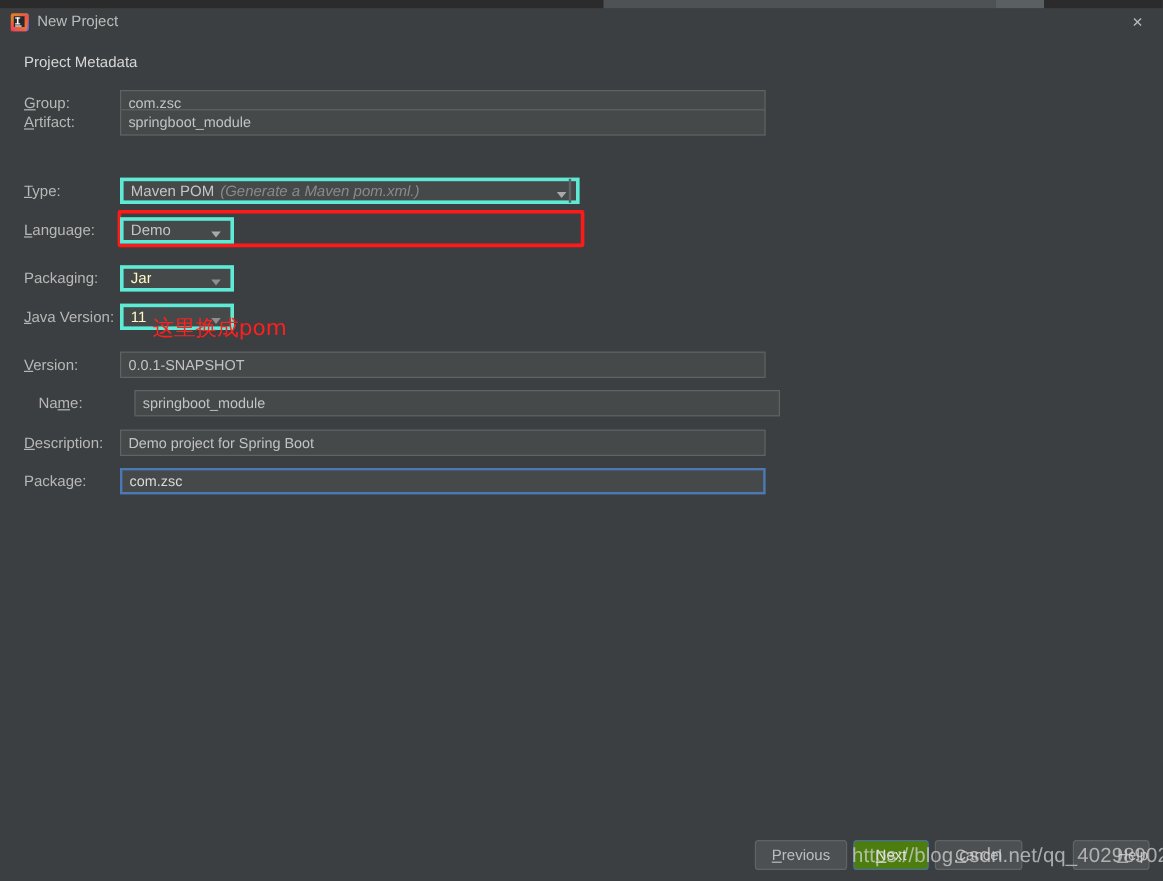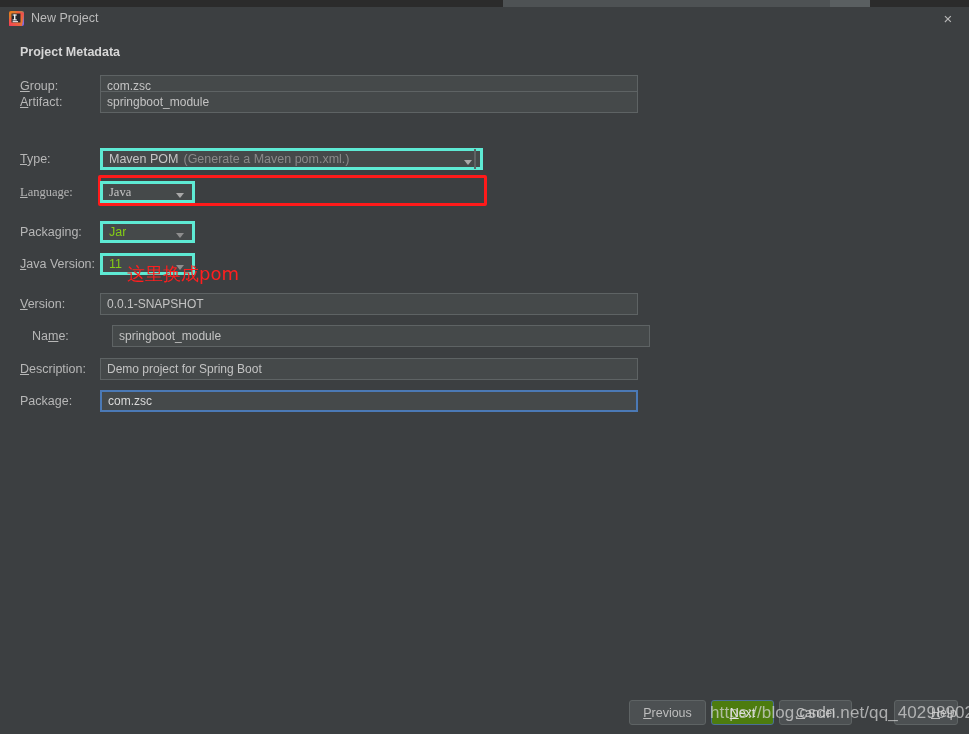--- a/index.html
+++ b/index.html
@@ -81,21 +81,21 @@
     width: 969px;
     height: 703px;
     background: #3c3f41;
   }
 
   .section-title {
     position: absolute;
     left: 20px;
     top: 14px;
     font-size: 12.5px;
-    font-weight: bold;
+    font-weight: normal;
     color: #d6d6d6;
   }
 
   
   .row {
     position: absolute;
     left: 0;
     width: 100%;
     height: 22px;
   }
@@ -154,31 +154,32 @@
     color: #c5c5c5;
     padding-left: 6px;
     white-space: nowrap;
     overflow: hidden;
   }
   .combo .chint {
     font-size: 12.5px;
     color: #8a8a8a;
     padding-left: 5px;
     white-space: nowrap;
+    font-style: italic;
   }
   .combo .arrow {
     position: absolute;
     right: 8px;
     top: 9px;
     width: 0; height: 0;
     border-left: 4.5px solid transparent;
     border-right: 4.5px solid transparent;
     border-top: 5px solid #a9a9a9;
   }
-  .combo.dim .ctext { color: #84cc16; }
+  .combo.dim .ctext { color: #fef9c3; }
   .combo.dim .arrow { border-top-color: #8e8e8e; }
 
   .combo.wide  { width: 383px; }
   .combo.small { width: 95px; }
 
   
   .combo-sep {
     position: absolute;
     width: 2px;
     height: 20px;
@@ -306,24 +307,24 @@
       <span class="lbl"><u>T</u>ype:</span>
       <div class="combo wide">
         <span class="ctext">Maven POM</span>
         <span class="chint">(Generate a Maven pom.xml.)</span>
         <span class="arrow"></span>
       </div>
       <div class="combo-sep" style="left:474px; top:1px;"></div>
     </div>
     <div class="annot-rect" style="left:98px; top:144px; width:389px; height:31px;"></div>
 
-    <div class="row" style="top:150px;font-family:Liberation Serif, serif;">
+    <div class="row" style="top:150px;">
       <span class="lbl"><u>L</u>anguage:</span>
       <div class="combo small">
-        <span class="ctext">Java</span>
+        <span class="ctext">Demo</span>
         <span class="arrow"></span>
       </div>
     </div>
 
     <div class="row" style="top:190px;">
       <span class="lbl">Packaging:</span>
       <div class="combo small dim">
         <span class="ctext">Jar</span>
         <span class="arrow"></span>
       </div>

